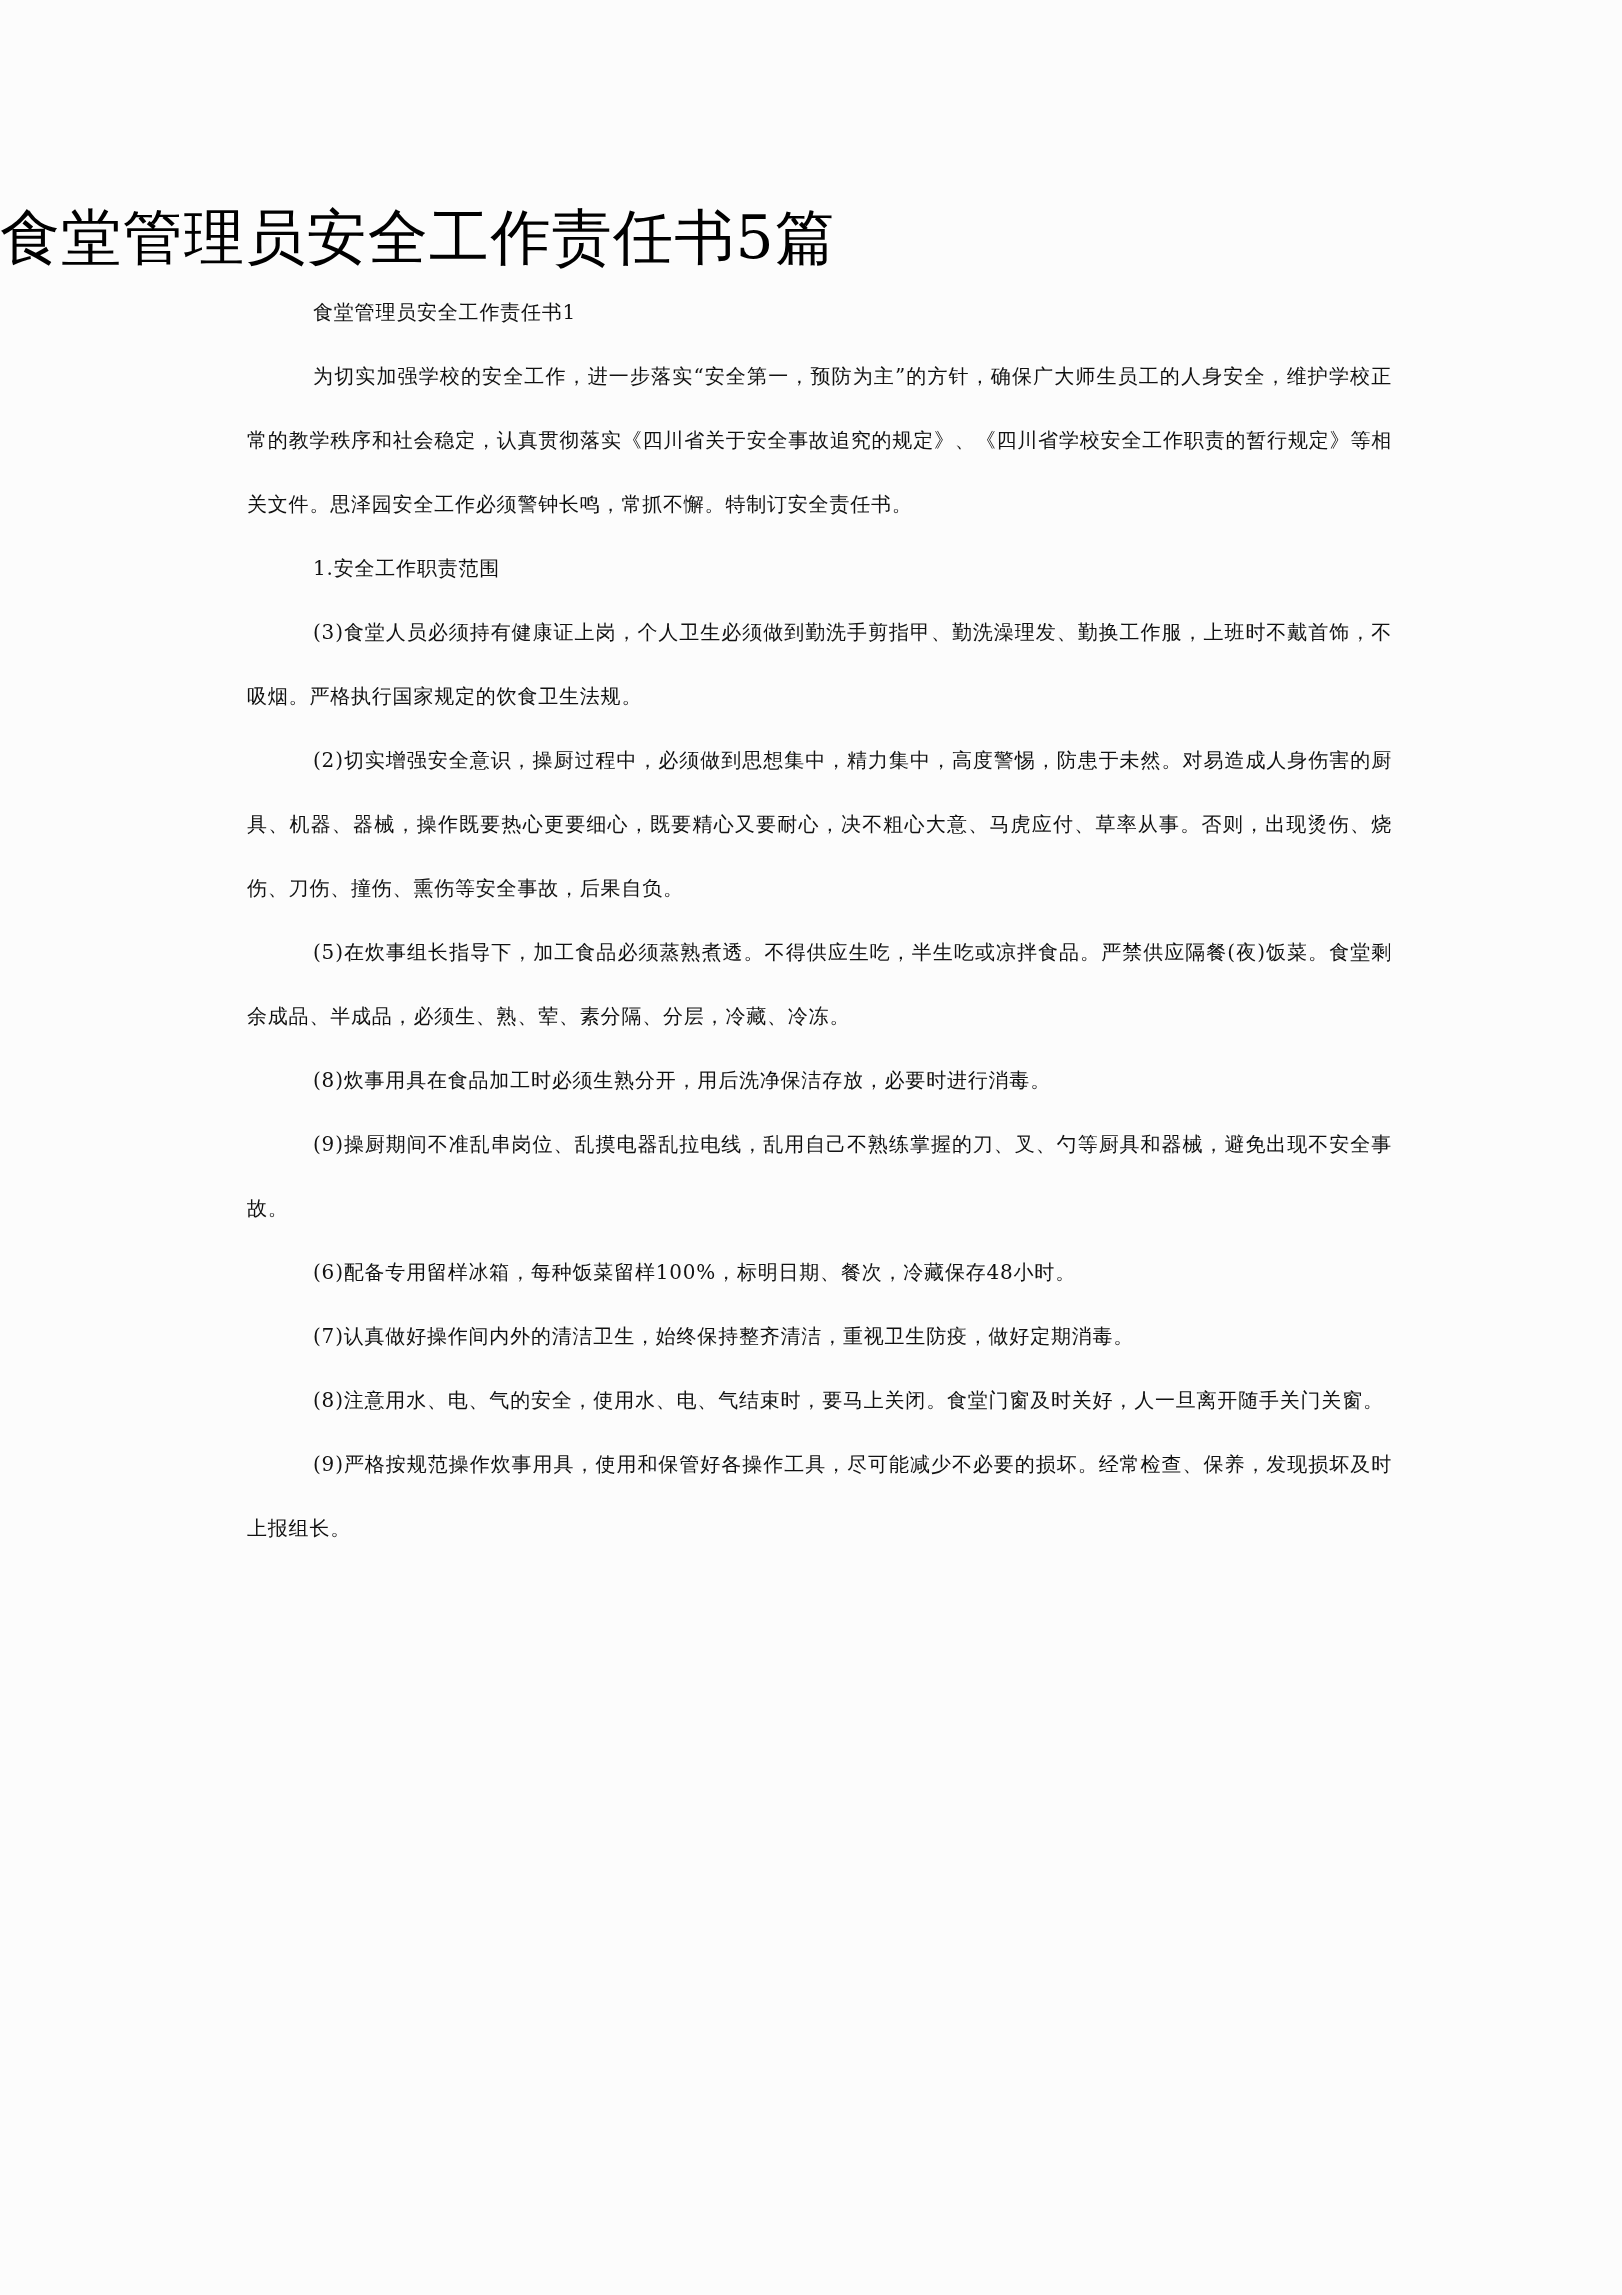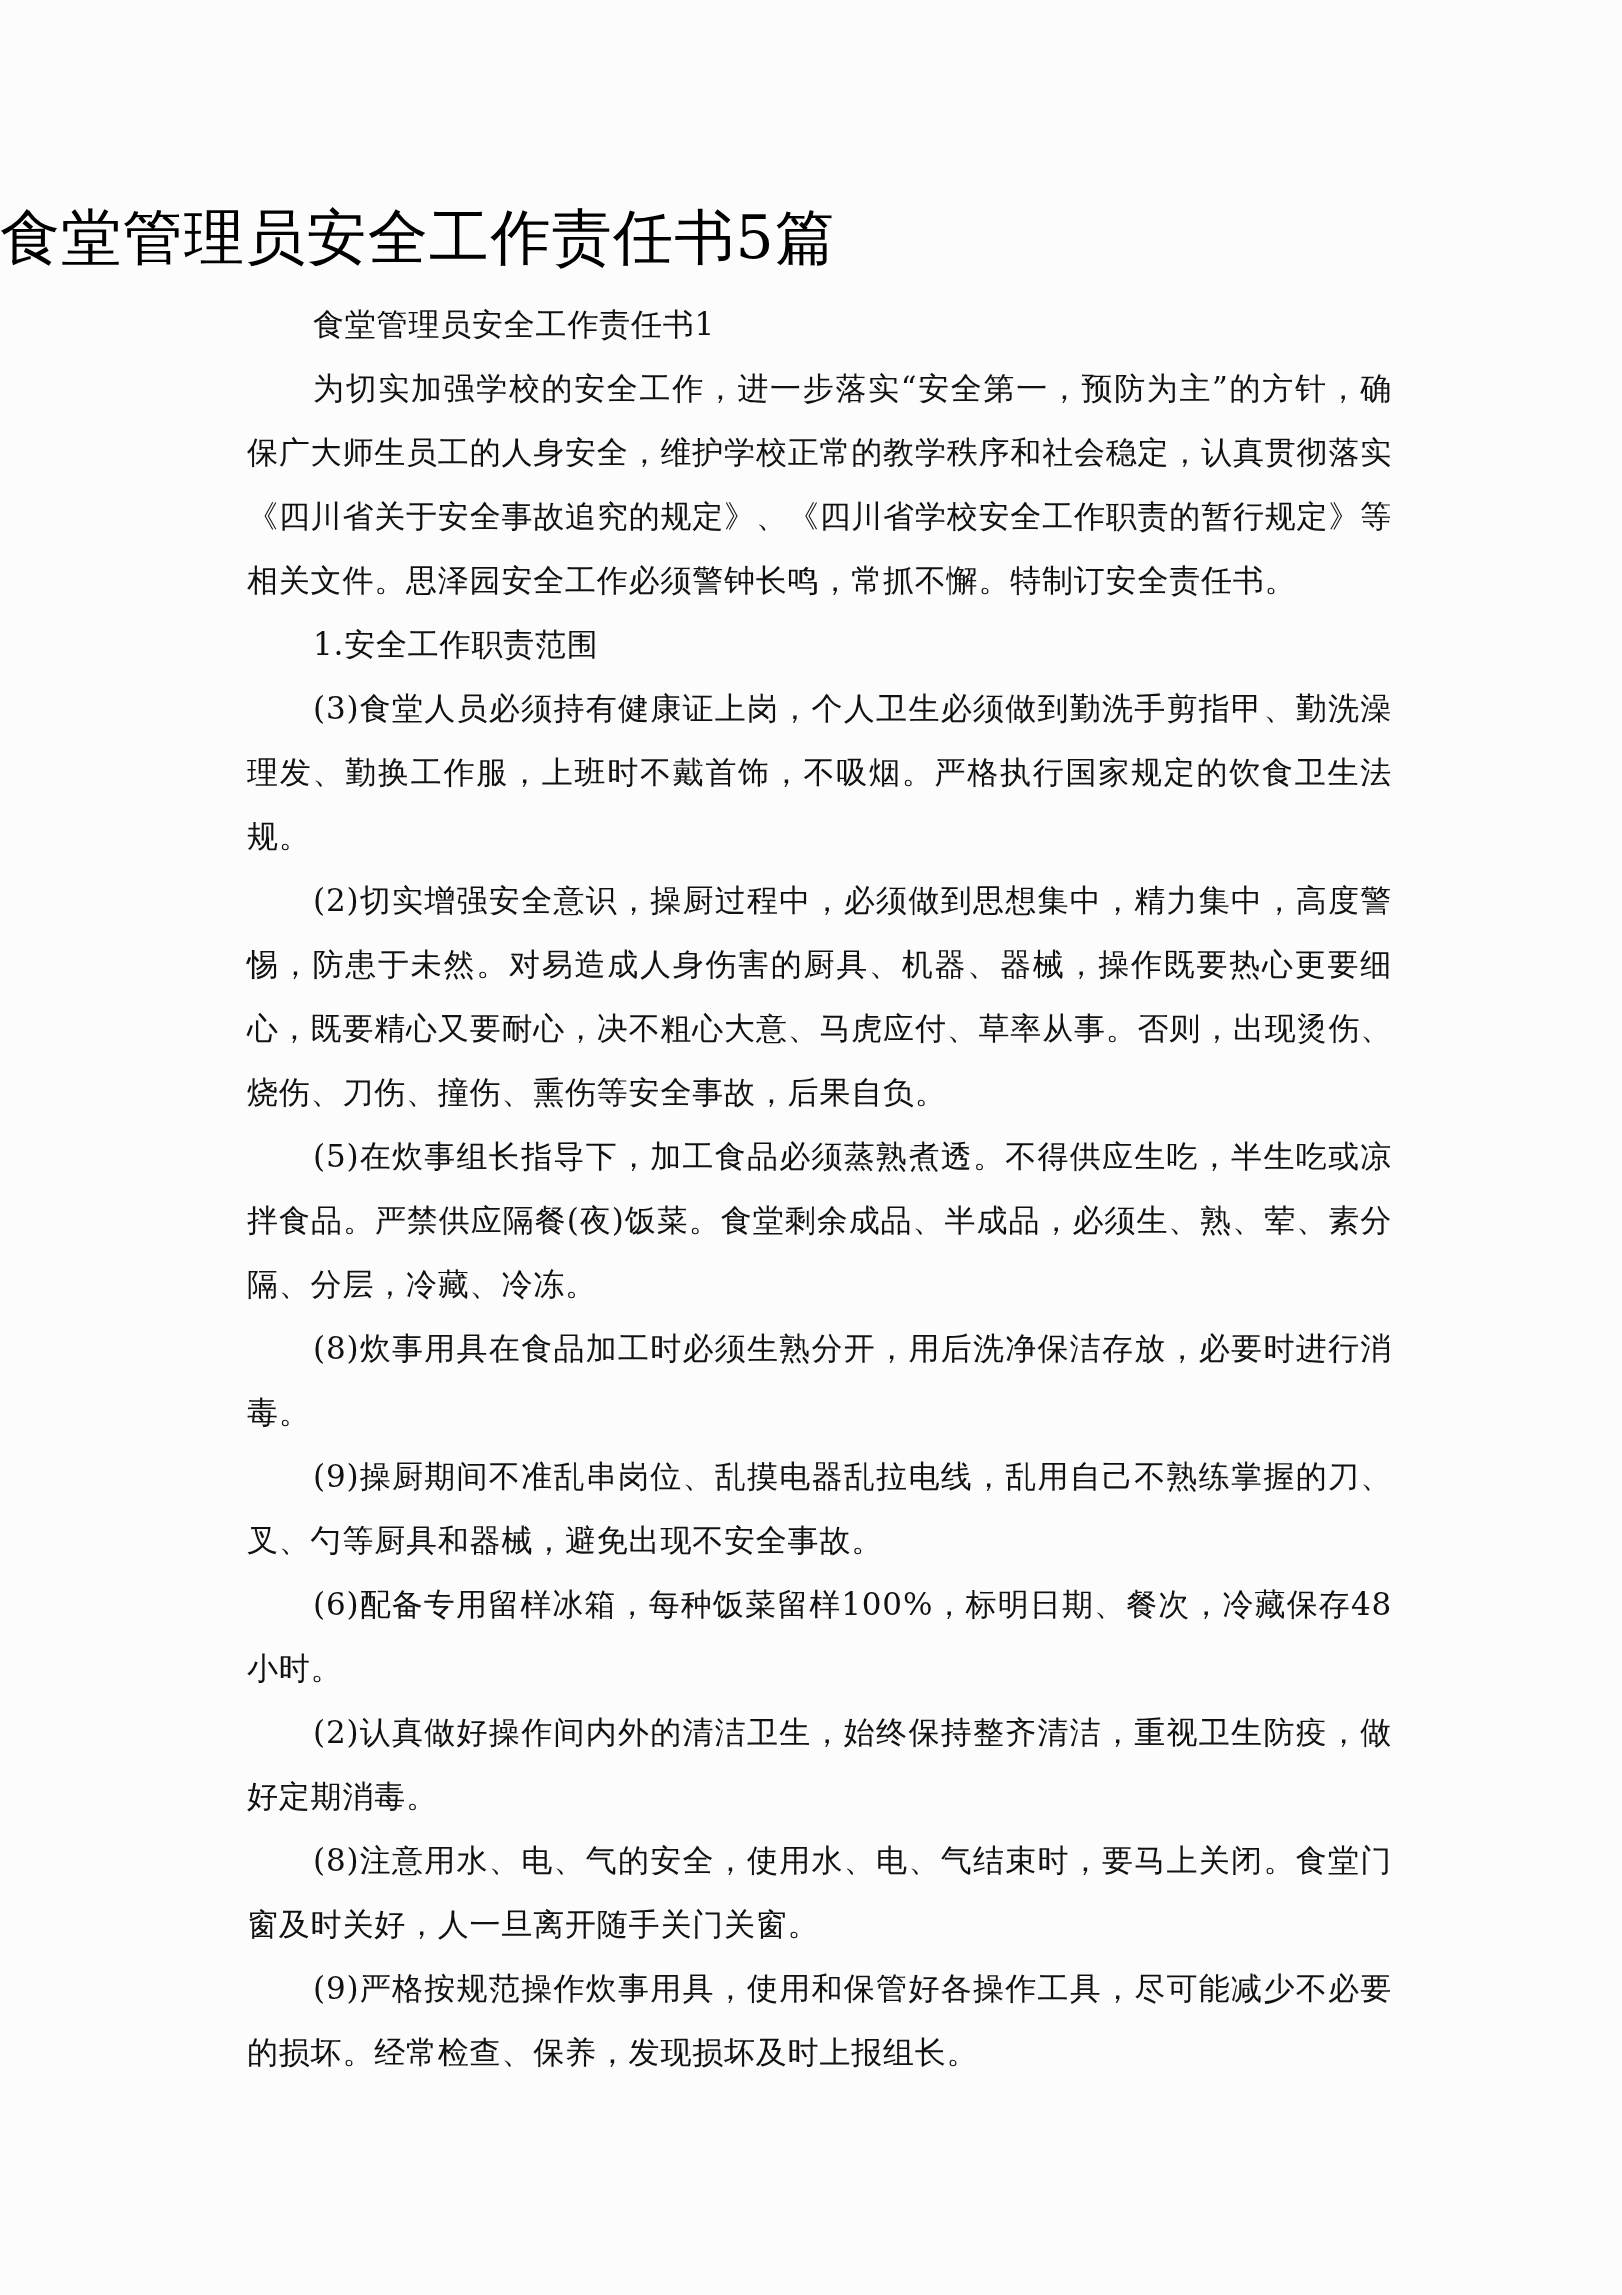--- a/index.html
+++ b/index.html
@@ -31,23 +31,23 @@
       font-size: 60px;
       line-height: 85px;
       font-weight: normal;
       letter-spacing: 1.3px;
       margin: 0;
       color: #000000;
     }
     .body {
       position: absolute;
       left: 247px;
-      top: 292px;
+      top: 280px;
       width: 1145px;
-      font-size: 31px;
+      font-size: 20px;
       line-height: 64px;
       margin: 0;
     }
     .para {
       margin: 0;
       text-indent: 66px;
       text-align: justify;
       text-align-last: left;
       word-break: break-all;
       letter-spacing: 0.8px;
@@ -62,18 +62,18 @@
   <div class="body">
     <p class="para">食堂管理员安全工作责任书1</p>
     <p class="para">为切实加强学校的安全工作，进一步落实“安全第一，预防为主”的方针，确保广大师生员工的人身安全，维护学校正常的教学秩序和社会稳定，认真贯彻落实《四川省关于安全事故追究的规定》、《四川省学校安全工作职责的暂行规定》等相关文件。思泽园安全工作必须警钟长鸣，常抓不懈。特制订安全责任书。</p>
     <p class="para">1.安全工作职责范围</p>
     <p class="para">(3)食堂人员必须持有健康证上岗，个人卫生必须做到勤洗手剪指甲、勤洗澡理发、勤换工作服，上班时不戴首饰，不吸烟。严格执行国家规定的饮食卫生法规。</p>
     <p class="para">(2)切实增强安全意识，操厨过程中，必须做到思想集中，精力集中，高度警惕，防患于未然。对易造成人身伤害的厨具、机器、器械，操作既要热心更要细心，既要精心又要耐心，决不粗心大意、马虎应付、草率从事。否则，出现烫伤、烧伤、刀伤、撞伤、熏伤等安全事故，后果自负。</p>
     <p class="para">(5)在炊事组长指导下，加工食品必须蒸熟煮透。不得供应生吃，半生吃或凉拌食品。严禁供应隔餐(夜)饭菜。食堂剩余成品、半成品，必须生、熟、荤、素分隔、分层，冷藏、冷冻。</p>
     <p class="para">(8)炊事用具在食品加工时必须生熟分开，用后洗净保洁存放，必要时进行消毒。</p>
     <p class="para">(9)操厨期间不准乱串岗位、乱摸电器乱拉电线，乱用自己不熟练掌握的刀、叉、勺等厨具和器械，避免出现不安全事故。</p>
     <p class="para">(6)配备专用留样冰箱，每种饭菜留样100%，标明日期、餐次，冷藏保存48小时。</p>
-    <p class="para">(2)认真做好操作间内外的清洁卫生，始终保持整齐清洁，重视卫生防疫，做好定期消毒。</p>
+    <p class="para">(7)认真做好操作间内外的清洁卫生，始终保持整齐清洁，重视卫生防疫，做好定期消毒。</p>
     <p class="para">(8)注意用水、电、气的安全，使用水、电、气结束时，要马上关闭。食堂门窗及时关好，人一旦离开随手关门关窗。</p>
     <p class="para">(9)严格按规范操作炊事用具，使用和保管好各操作工具，尽可能减少不必要的损坏。经常检查、保养，发现损坏及时上报组长。</p>
   </div>
 </div>
 
 
 </body></html>

